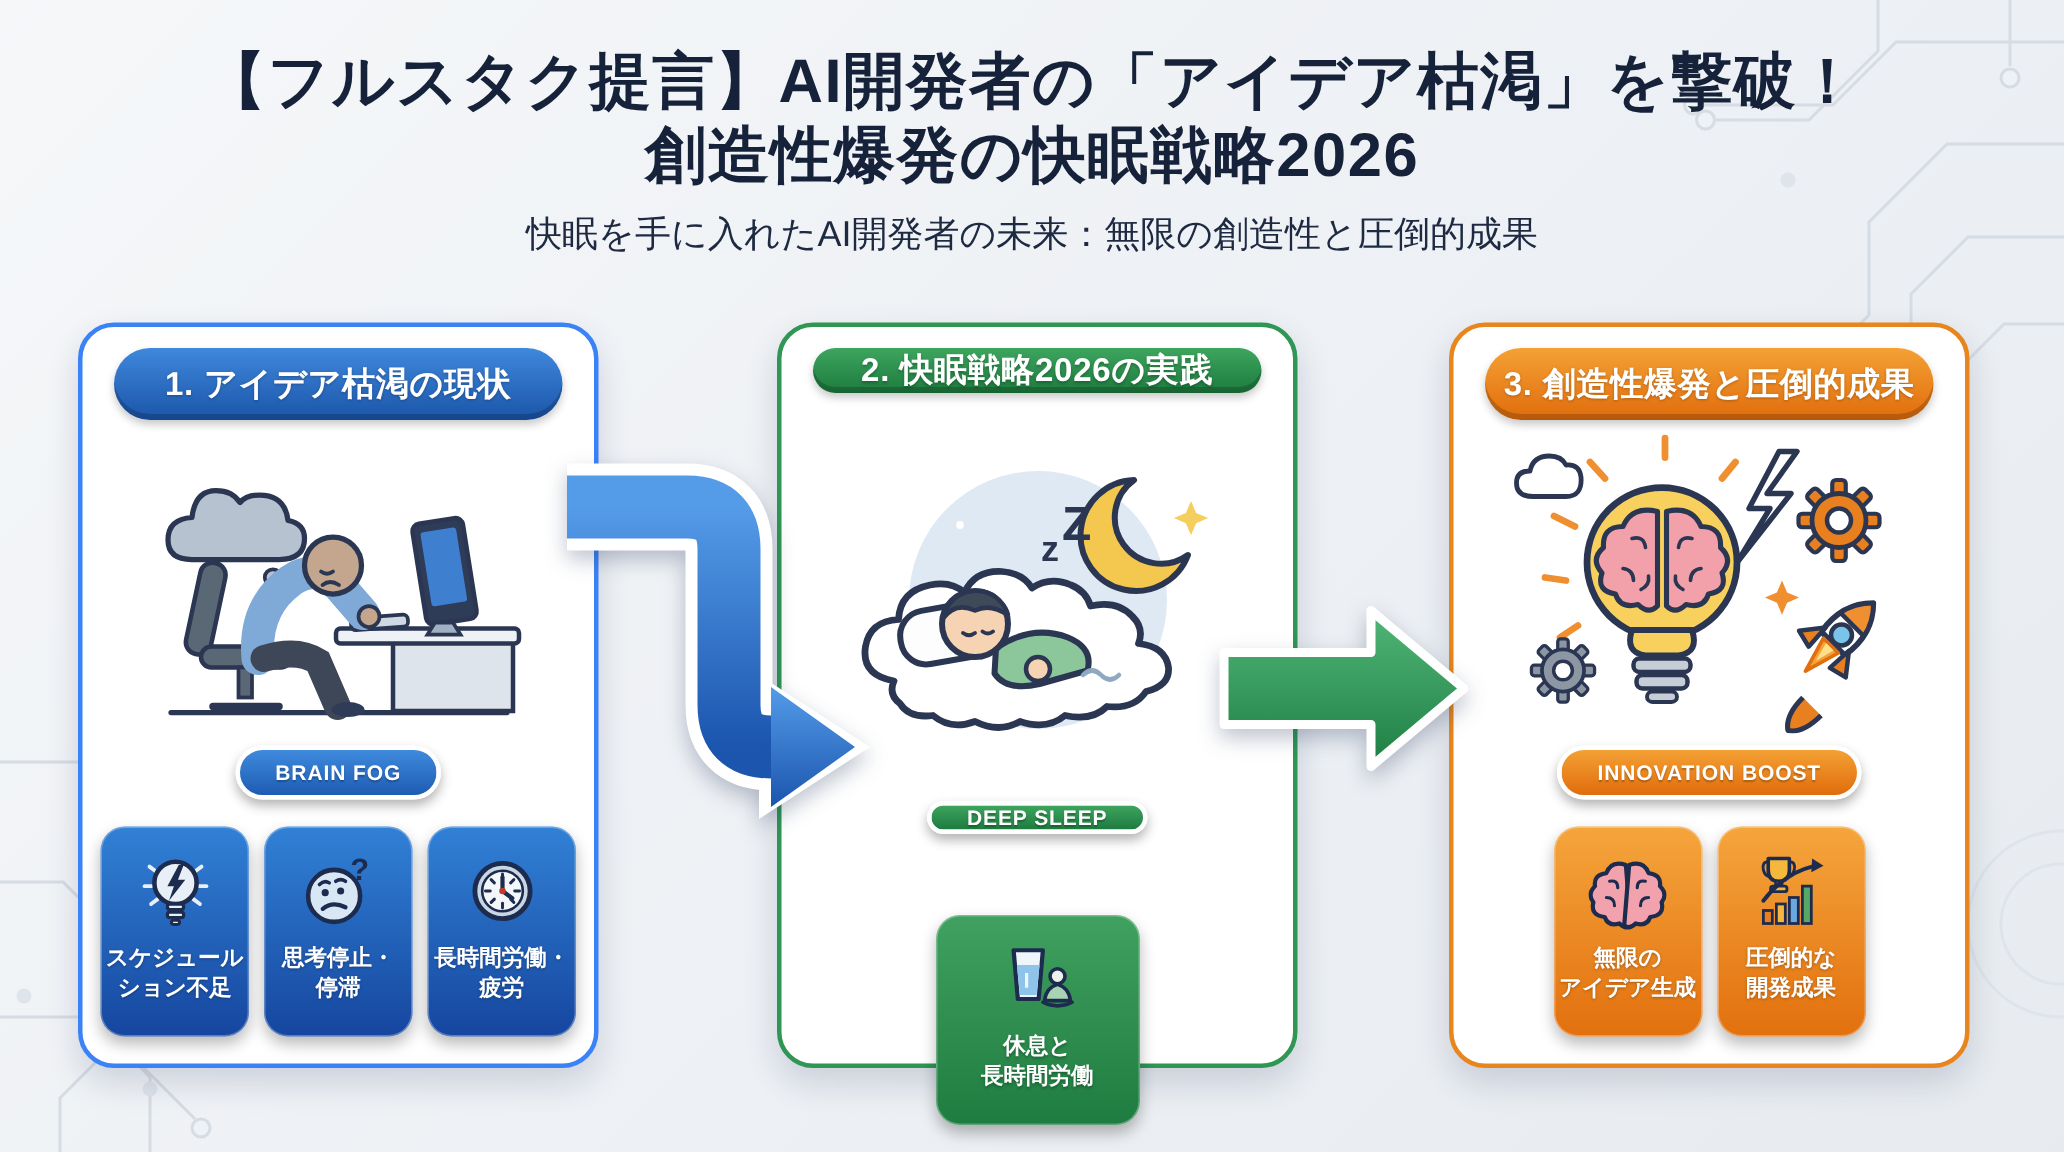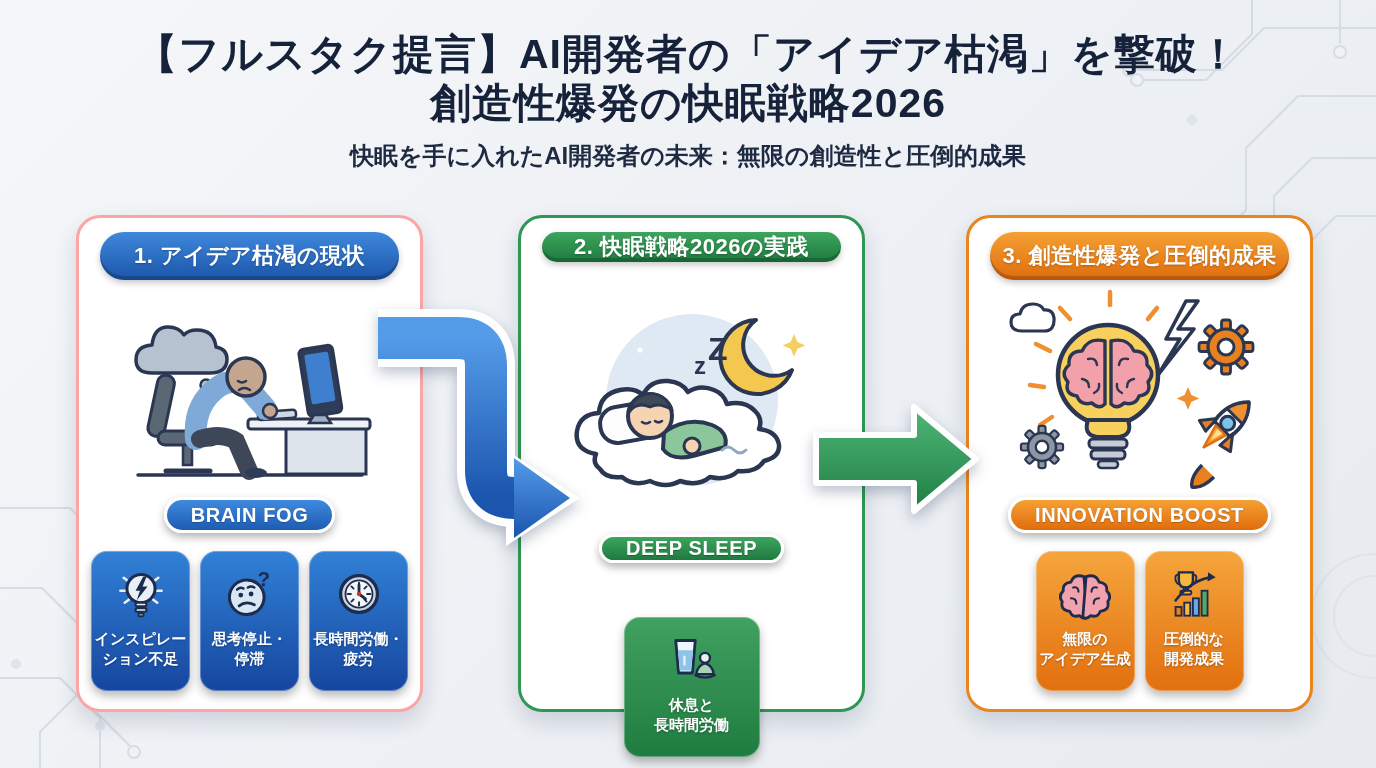--- a/index.html
+++ b/index.html
@@ -12,48 +12,48 @@
 
   
   .circuit{position:absolute;pointer-events:none;}
   .circuit.tr{top:0;right:0;}
   .circuit.bl{bottom:0;left:0;}
   .circuit.rm{top:520px;right:-46px;}
 
   
   .hdr{position:absolute;top:30px;left:0;width:100%;text-align:center;z-index:2;}
   .title{margin:0;font-size:41px;line-height:1.2;font-weight:800;color:#15223a;letter-spacing:1px;}
-  .subtitle{margin:12px 0 0;font-size:24px;font-weight:700;color:#1d2a42;}
+  .subtitle{margin:12px 0 0;font-size:24px;font-weight:400;color:#1d2a42;}
 
   
   .card{
     position:absolute;top:215px;width:347px;height:497px;background:#fff;
     border-radius:24px;box-sizing:border-box;padding:14px 15px 18px;
     display:flex;flex-direction:column;align-items:center;
     box-shadow:0 10px 22px rgba(25,45,85,.16);z-index:1;
   }
-  .card.c-blue{left:76px;border:3px solid #fca5a5;}
+  .card.c-blue{left:52px;border:3px solid #3b82f6;}
   .card.c-green{left:518px;border:3px solid #2f9653;gap:36px;}
   .card.c-orange{left:966px;border:3px solid #e8851c;}
 
   .card-header{
     width:96%;height:48px;border-radius:26px;display:flex;align-items:center;justify-content:center;
     color:#fff;font-size:22px;font-weight:800;letter-spacing:.5px;
     box-shadow:inset 0 -4px 0 rgba(0,0,0,.18),0 3px 6px rgba(0,0,0,.22);
     text-shadow:0 1px 2px rgba(0,0,0,.25);
   }
   .h-blue{background:linear-gradient(#3f88dc,#1b55a9);}
   .h-green{background:linear-gradient(#3da55e,#1d7a3e);}
   .h-orange{background:linear-gradient(#f4a134,#e06c0c);}
 
   .illus{flex:1;width:100%;display:flex;align-items:center;justify-content:center;}
 
   .pill{
     height:30px;padding:0 24px;border-radius:20px;display:flex;align-items:center;justify-content:center;
-    color:#fff;font-weight:800;font-size:20px;letter-spacing:.6px;
+    color:#fff;font-weight:800;font-size:14px;letter-spacing:.6px;
     border:3px solid #fff;box-shadow:0 4px 8px rgba(0,0,0,.30);margin-bottom:18px;
     text-shadow:0 1px 1px rgba(0,0,0,.25);
   }
   .p-blue{background:linear-gradient(#3f8ade,#1d5cb2);}
   .p-green{background:linear-gradient(#3da55e,#1e7a3f);}
   .p-orange{background:linear-gradient(#f4a134,#e06c0c);}
 
   .tiles{display:flex;gap:10px;}
   .tile{
     width:99px;height:140px;border-radius:16px;box-sizing:border-box;padding-top:8px;
@@ -163,21 +163,21 @@
             <line x1="9" y1="32" x2="13" y2="29" stroke="#e9eff6" stroke-width="2.4" stroke-linecap="round"></line>
             <line x1="39" y1="32" x2="35" y2="29" stroke="#e9eff6" stroke-width="2.4" stroke-linecap="round"></line>
             <circle cx="24" cy="19" r="13" fill="#e9eff6" stroke="#1d2c4e" stroke-width="2.8"></circle>
             <polygon points="26,8 19,21 23,21 20,30 30,17 25.5,17 29,8" fill="#1d2c4e"></polygon>
             <rect x="19" y="32" width="10" height="3.4" rx="1.5" fill="#e9eff6" stroke="#1d2c4e" stroke-width="2"></rect>
             <rect x="19" y="37" width="10" height="3.4" rx="1.5" fill="#e9eff6" stroke="#1d2c4e" stroke-width="2"></rect>
             <rect x="21.5" y="42" width="5" height="2.6" rx="1.3" fill="#e9eff6" stroke="#1d2c4e" stroke-width="1.8"></rect>
           </svg>
         </div>
         <div class="t-label">
-            <span>インスピレー</span>
+            <span>スケジュール</span>
             <span>ション不足</span>
           </div>
       </div>
       <div class="tile t-blue">
         <div class="t-icon">
           <svg width="52" height="52" viewBox="0 0 48 48">
             <circle cx="21" cy="27" r="16" fill="#d9e6f4" stroke="#1d2c4e" stroke-width="2.8"></circle>
             <circle cx="15.5" cy="25" r="2.2" fill="#1d2c4e"></circle>
             <circle cx="25" cy="24" r="2.2" fill="#1d2c4e"></circle>
             <path d="M12 20 q3 -3 6 -1" stroke="#1d2c4e" stroke-width="2.2" fill="none" stroke-linecap="round"></path>

